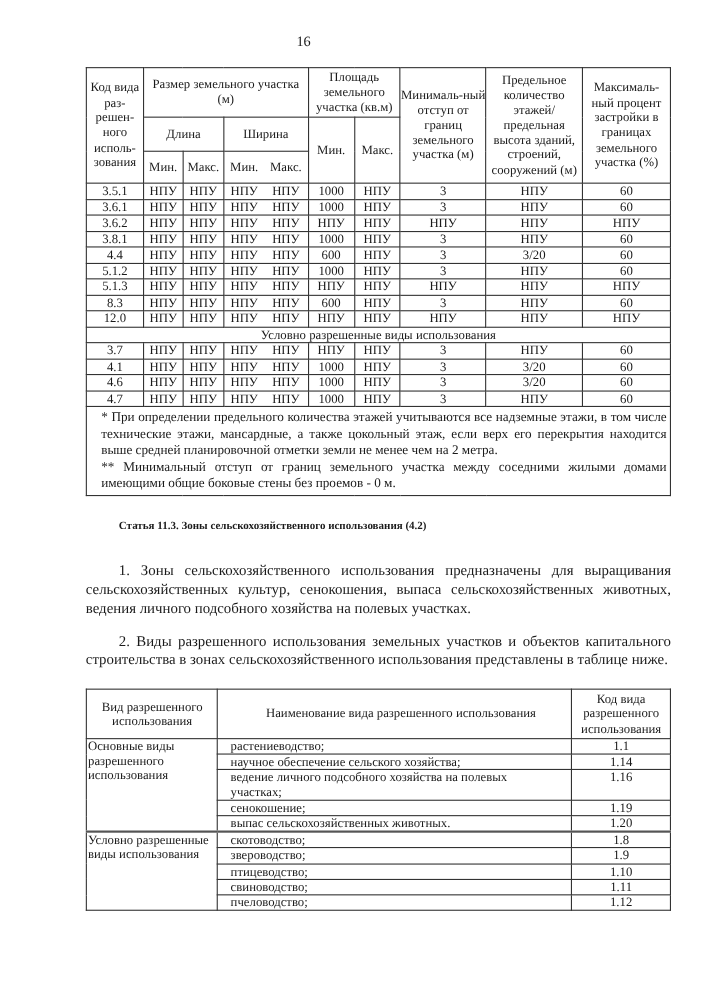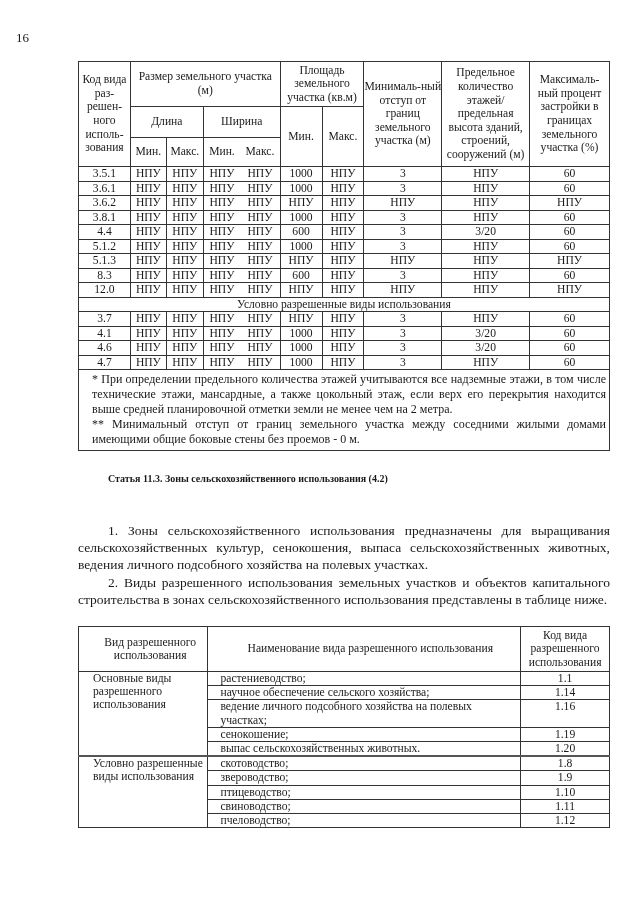--- a/index.html
+++ b/index.html
@@ -1,39 +1,39 @@
 <!DOCTYPE html>
 <html><head>
 <meta charset="utf-8">
 <style>
   html, body { margin: 0; padding: 0; background: #ffffff; }
   body { width: 640px; height: 905px; position: relative; overflow: hidden;
          font-family: "Liberation Serif", serif; color: #1a1a1a; }
-  .page-num { position: absolute; top: 30px; left: 16px; width: 552px; text-align: left;
+  .page-num { position: absolute; top: 30px; left: 0; width: 552px; text-align: center;
               font-size: 13px; }
   table { border-collapse: collapse; position: absolute; border-radius: 12px; }
   td, th { font-weight: normal; padding: 0; }
   #t1 { left: 78px; top: 61px; width: 532px; font-size: 11.6px; }
   #t1 td { border: 1px solid #333; text-align: center; line-height: 13.6px; }
   #t1 .hdr { vertical-align: middle; }
   #t1 .row td { height: 13.5px; line-height: 13px; }
   #t1 .nob-r { border-right: none; }
   #t1 .nob-l { border-left: none; }
   #t1 .span-row td { height: 13.5px; line-height: 13px; }
   #t1 .notes td { text-align: justify; padding: 2px 3px 3px 13px; line-height: 15px; font-size: 12px; }
   .article { position: absolute; left: 108px; top: 473px; font-weight: bold; font-size: 10px; }
   .para { position: absolute; left: 78px; width: 532px; font-size: 13.5px; line-height: 17px;
           text-align: justify; text-align-last: left; }
   .para .ind { display: inline-block; width: 30px; }
-  #p1 { top: 510px; margin-top: 12px; }
+  #p1 { top: 510px; }
   #p2 { top: 574px; }
   #t2 { left: 78px; top: 626px; width: 532px; font-size: 11.6px; }
   #t2 td { border: 1px solid #333; line-height: 13.2px; }
   #t2 .h td { text-align: center; vertical-align: middle; }
-  #t2 .c1 { width: 126px; vertical-align: top; padding-left: 14px; }
+  #t2 .c1 { width: 126px; vertical-align: top; padding-left: 1px; }
   #t2 .c2 { width: 312px; padding-left: 12px; text-align: left; vertical-align: top; }
   #t2 .c3 { width: 92px; text-align: center; vertical-align: top; }
   #t2 .grp-start td { border-top: 2px solid #555; }
 </style>
 </head>
 <body>
 
 <div class="page-num">16</div>
 
 <table id="t1">

